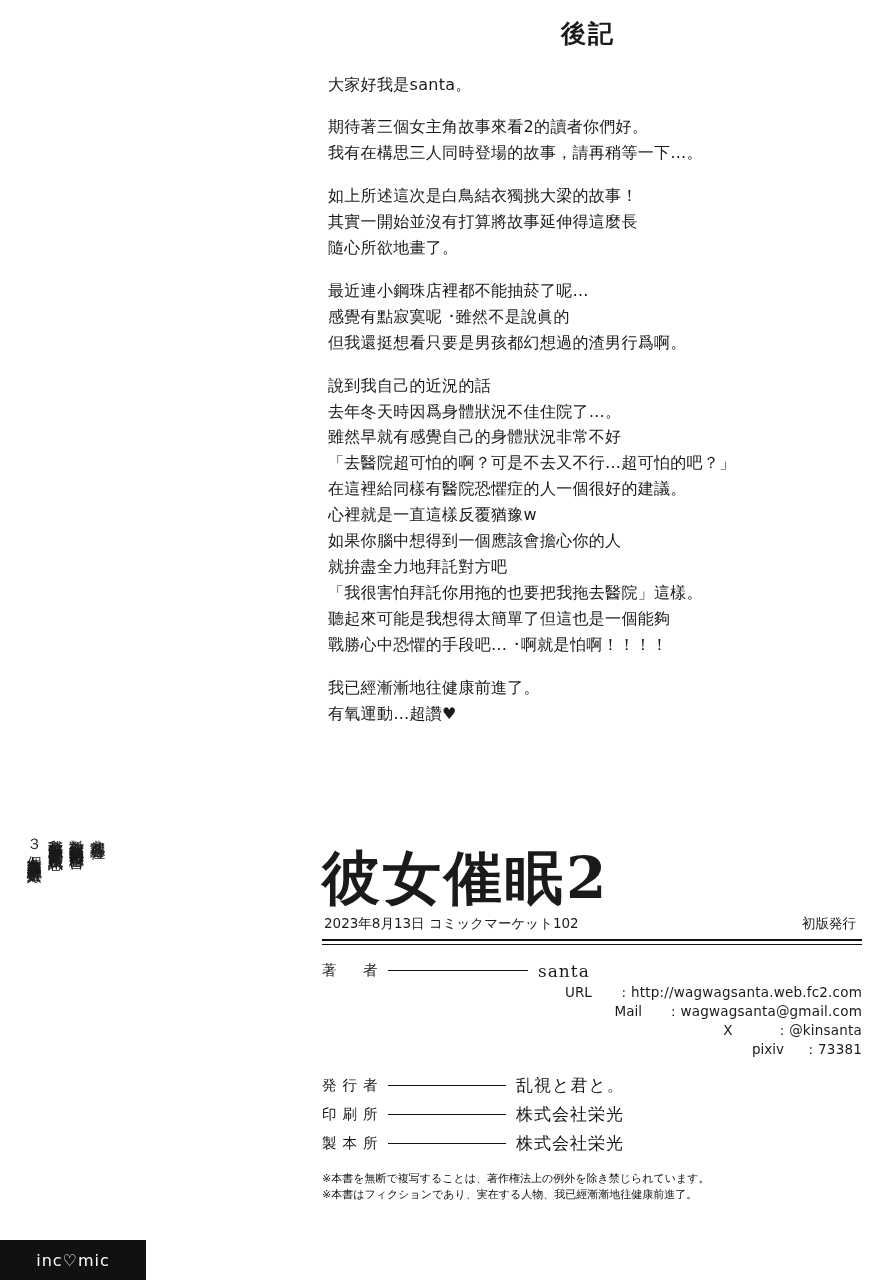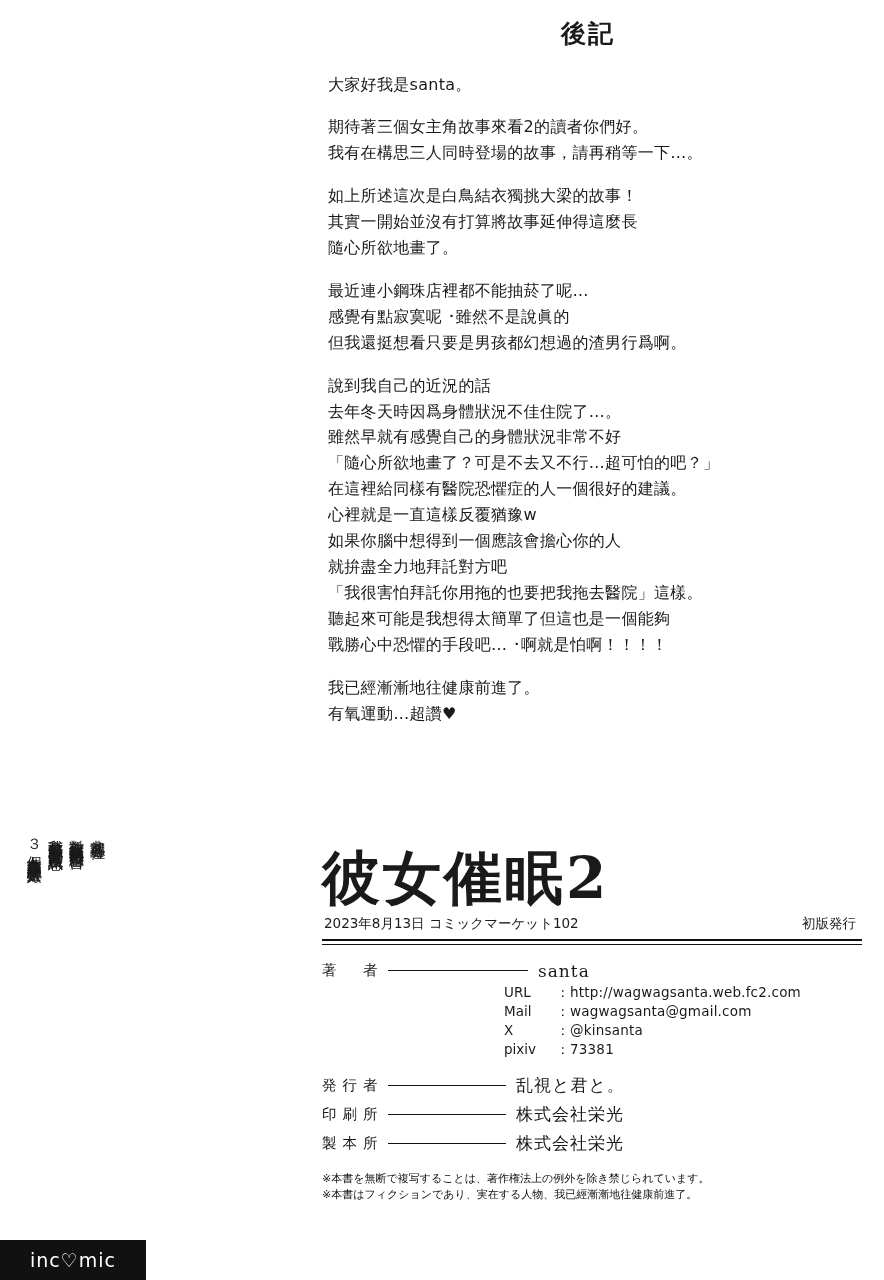--- a/index.html
+++ b/index.html
@@ -119,21 +119,21 @@
   .credit-value.name-serif {
     font-family: "DejaVu Serif", "Liberation Serif", serif;
     font-size: 17px;
   }
 
   #contacts {
     margin: 1px 0 14px 182px;
     font-size: 13.5px;
     line-height: 1.42;
   }
-  .contact-row { display: flex; }
+  .contact-row { display: flex; justify-content: flex-end; }
   .contact-key { width: 52px; flex: none; }
   .contact-sep { width: 14px; flex: none; }
   .contact-val { letter-spacing: 0.2px; }
 
   #credits-lower .credit-row { margin-bottom: 6px; }
 
   #notice {
     margin-top: 16px;
     font-size: 11px;
     line-height: 1.5;
@@ -158,21 +158,21 @@
     bottom: 0;
     width: 146px;
     height: 40px;
     background: #111;
     display: flex;
     align-items: center;
     justify-content: center;
   }
   #watermark-text {
     color: #fff;
-    font-size: 19px;
+    font-size: 16px;
     letter-spacing: 1px;
     font-family: "DejaVu Sans", "Liberation Sans", sans-serif;
   }
 </style>
 </head>
 <body>
 
 <section id="afterword">
   <h1 id="afterword-title">後記</h1>
 
@@ -194,21 +194,21 @@
   <p class="para">
     <span class="ln">最近連小鋼珠店裡都不能抽菸了呢…</span>
     <span class="ln">感覺有點寂寞呢 ･雖然不是說眞的</span>
     <span class="ln">但我還挺想看只要是男孩都幻想過的渣男行爲啊。</span>
   </p>
 
   <p class="para">
     <span class="ln">說到我自己的近況的話</span>
     <span class="ln">去年冬天時因爲身體狀況不佳住院了…。</span>
     <span class="ln">雖然早就有感覺自己的身體狀況非常不好</span>
-    <span class="ln">「隨心所欲地畫了？可是不去又不行…超可怕的吧？」</span>
+    <span class="ln">「去醫院超可怕的啊？可是不去又不行…超可怕的吧？」</span>
     <span class="ln">在這裡給同樣有醫院恐懼症的人一個很好的建議。</span>
     <span class="ln">心裡就是一直這樣反覆猶豫w</span>
     <span class="ln">如果你腦中想得到一個應該會擔心你的人</span>
     <span class="ln">就拚盡全力地拜託對方吧</span>
     <span class="ln">「我很害怕拜託你用拖的也要把我拖去醫院」這樣。</span>
     <span class="ln">聽起來可能是我想得太簡單了但這也是一個能夠</span>
     <span class="ln">戰勝心中恐懼的手段吧… ･啊就是怕啊！！！！</span>
   </p>
 
   <p class="para">

